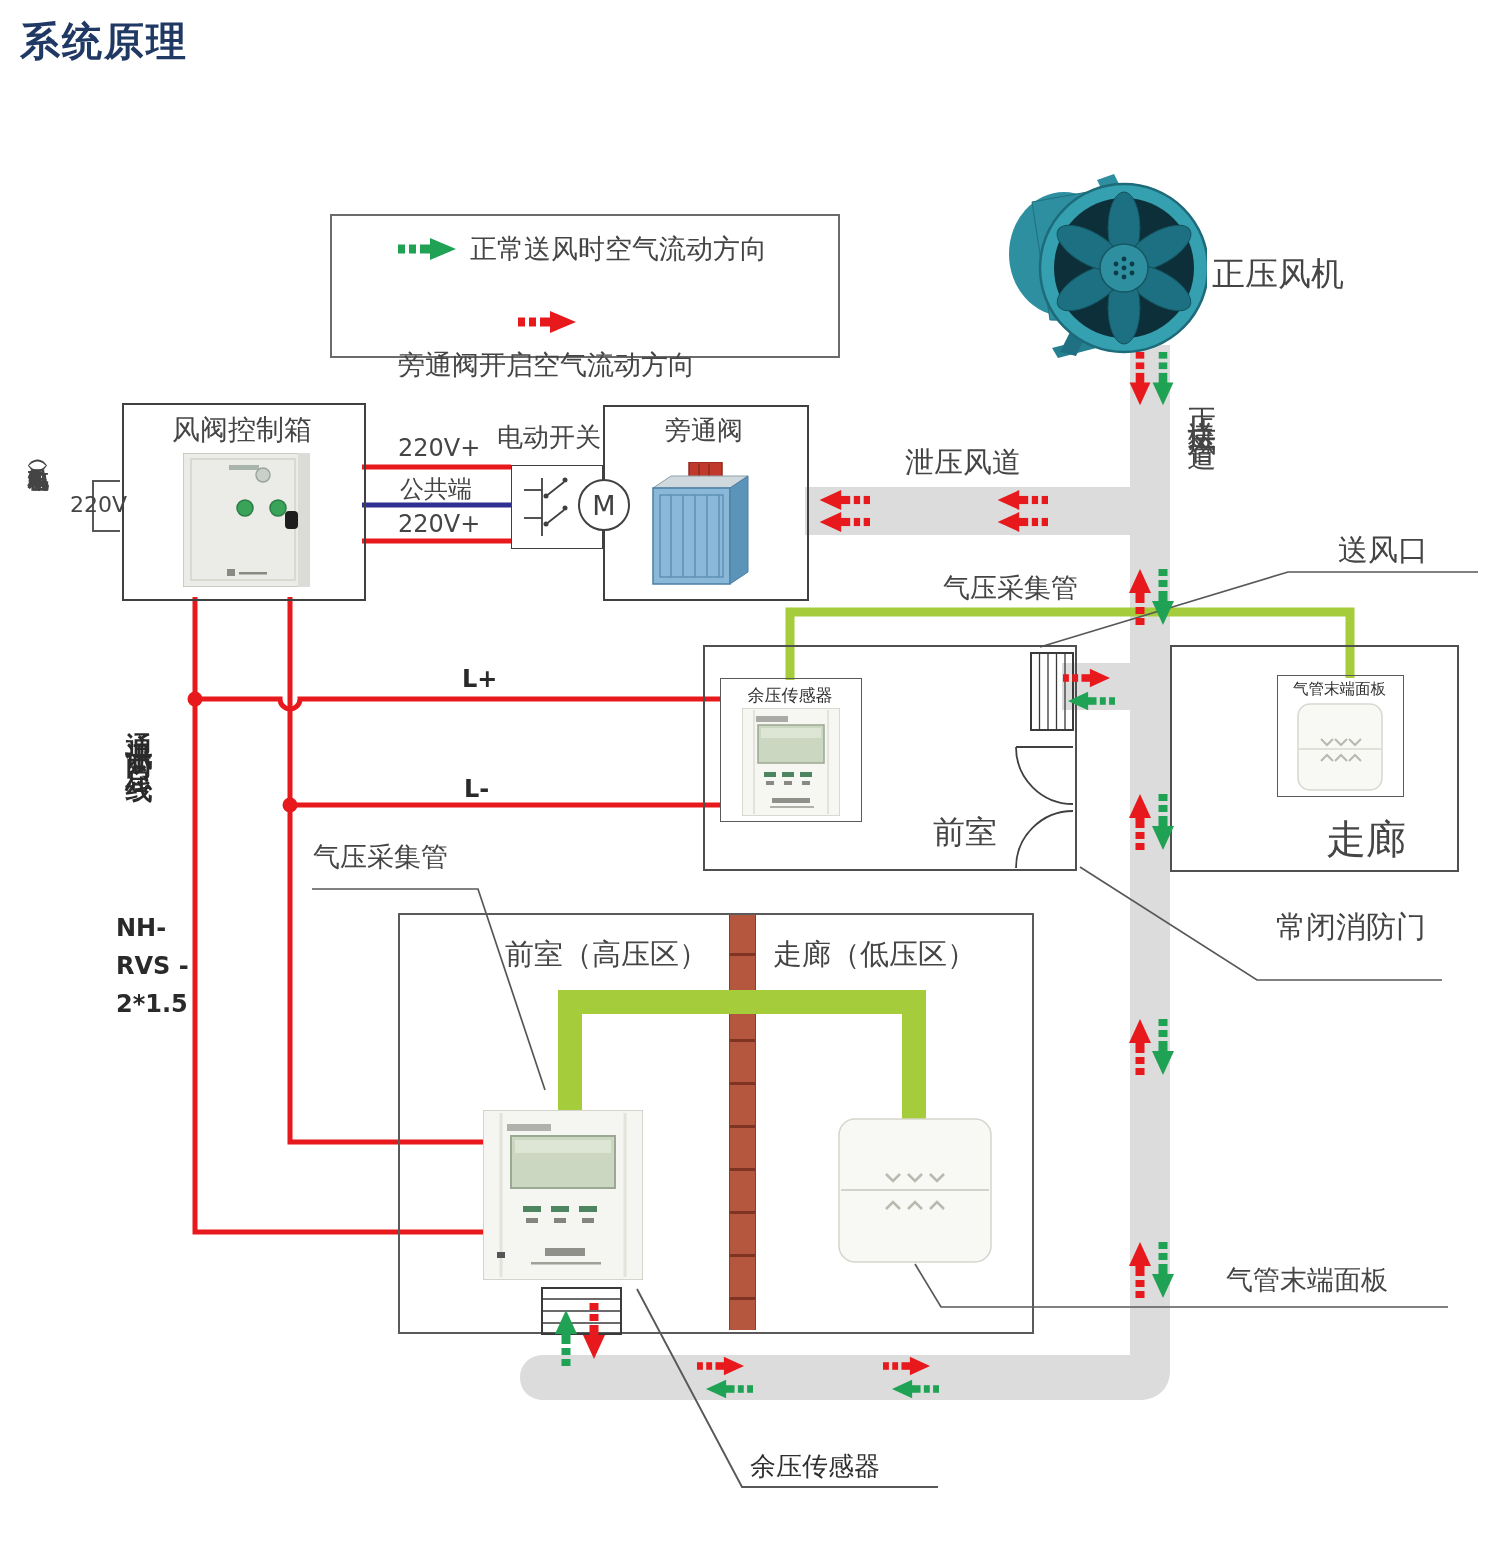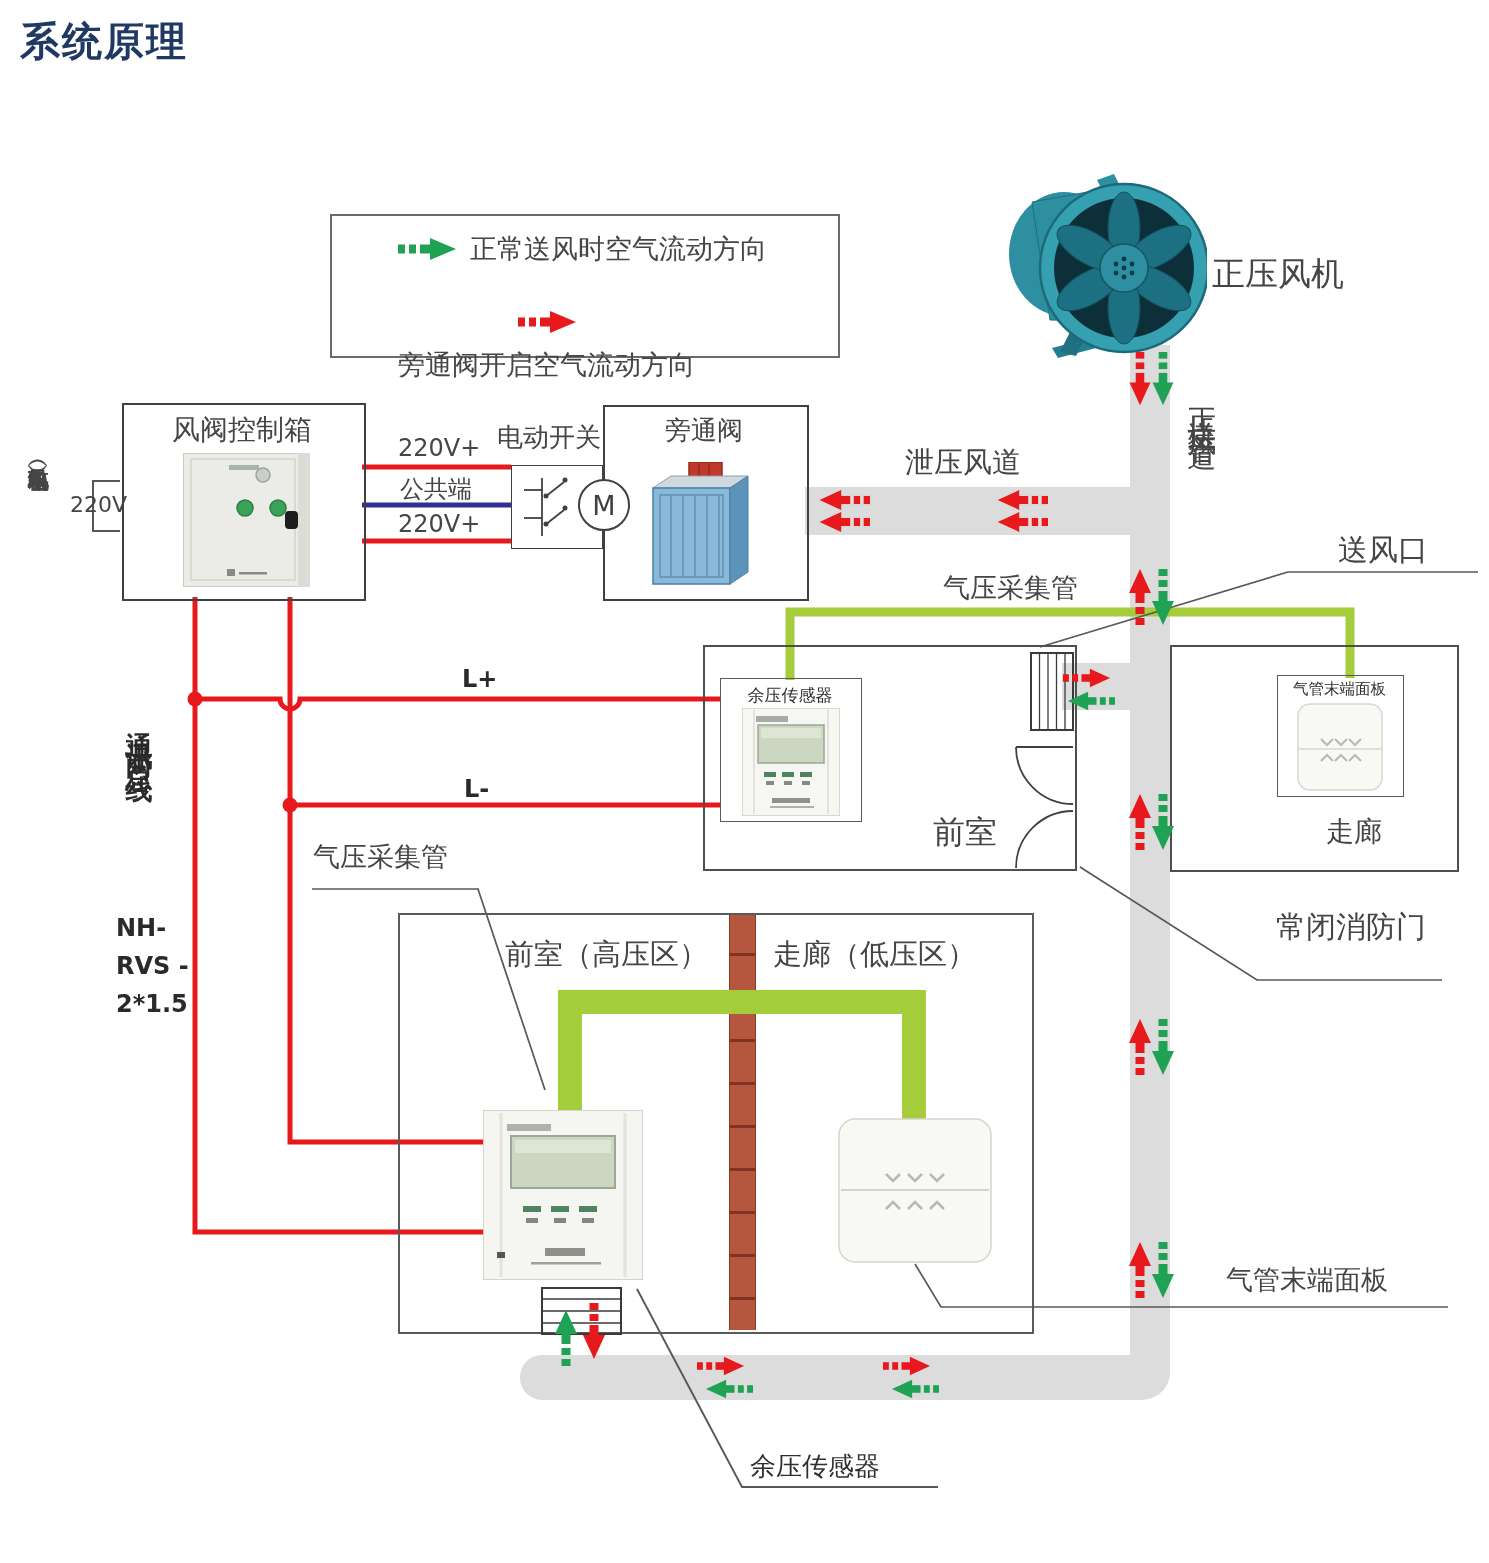--- a/index.html
+++ b/index.html
@@ -346,21 +346,21 @@
   <div class="lbl" style="left:462px;top:666px;font-size:24px;font-weight:bold;color:#2a2a2a;">L+</div>
   <div class="lbl" style="left:464px;top:776px;font-size:24px;font-weight:bold;color:#2a2a2a;">L-</div>
   <div class="lbl vtext" style="left:124px;top:710px;font-size:27px;letter-spacing:11px;font-weight:600;color:#2a2a2a;">通讯两总线</div>
   <div class="lbl" style="left:116px;top:915px;font-size:24px;font-weight:bold;color:#2a2a2a;">NH-</div>
   <div class="lbl" style="left:116px;top:953px;font-size:24px;font-weight:bold;color:#2a2a2a;">RVS -</div>
   <div class="lbl" style="left:116px;top:991px;font-size:24px;font-weight:bold;color:#2a2a2a;">2*1.5</div>
 
   <div class="lbl boxlabel" style="left:720px;top:686px;width:140px;font-size:17px;color:#2f2f2f;">余压传感器</div>
   <div class="lbl" style="left:933px;top:814px;font-size:32px;">前室</div>
   <div class="lbl boxlabel" style="left:1277px;top:681px;width:125px;font-size:15.5px;color:#2f2f2f;">气管末端面板</div>
-  <div class="lbl" style="left:1326px;top:816px;font-size:28px;">走廊</div>
+  <div class="lbl" style="left:1326px;top:816px;font-size:40px;">走廊</div>
   <div class="lbl" style="left:1276px;top:910px;font-size:30px;">常闭消防门</div>
 
   <div class="lbl" style="left:313px;top:841px;font-size:27px;">气压采集管</div>
   <div class="lbl" style="left:505px;top:938px;font-size:29px;">前室（高压区）</div>
   <div class="lbl" style="left:773px;top:938px;font-size:29px;">走廊（低压区）</div>
 
   <div class="lbl" style="left:750px;top:1452px;font-size:26px;color:#2f2f2f;">余压传感器</div>
   <div class="lbl" style="left:1226px;top:1264px;font-size:27px;">气管末端面板</div>
 
 </div>

